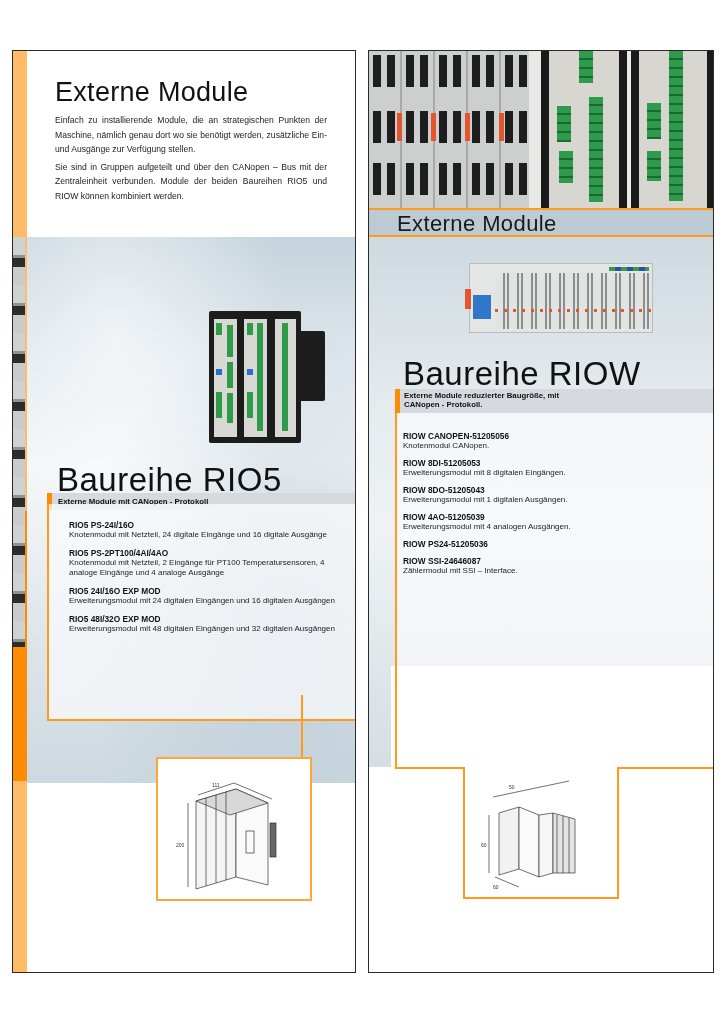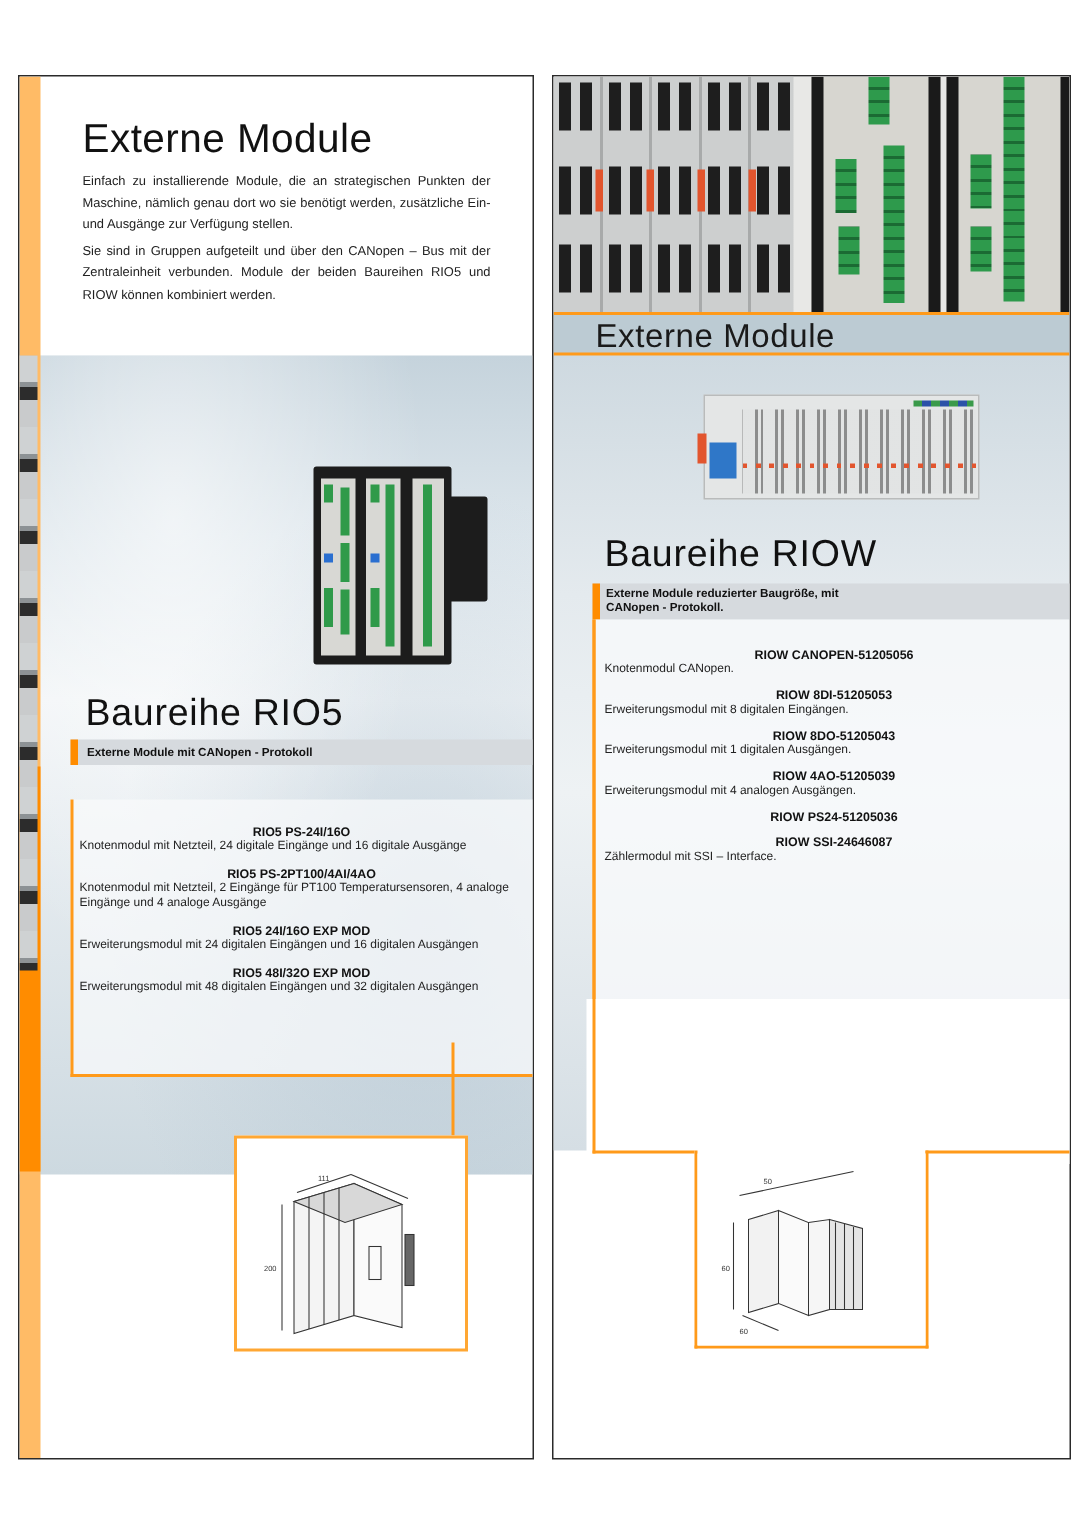--- a/index.html
+++ b/index.html
@@ -25,25 +25,25 @@
   .intro p + p { margin-top: 3px; }
 
   .module-strip { position: absolute; left: 0; top: 186px; width: 12px; height: 410px;
     background: repeating-linear-gradient(180deg, #cfd2d3 0 18px, #8d9295 18px 21px, #2c2c2c 21px 30px, #c9cbcc 30px 48px); }
 
   .device { position: absolute; left: 196px; top: 256px; width: 118px; height: 140px; }
   .dev-case { position: absolute; background: #1c1c1c; border-radius: 2px; }
   .dev-face { position: absolute; background: #d8d8d4; }
   .term { position: absolute; background: #2f9a4a; }
 
-  .series-title { position: absolute; font-size: 25px; color: #111; letter-spacing: 0.5px; }
+  .series-title { position: absolute; font-size: 33px; color: #111; letter-spacing: 0.5px; }
   .sub-bar { position: absolute; background: #d6dade; border-left: 5px solid #ff8c00; font-weight: bold; font-size: 7.8px; color: #111; }
   .list-box { position: absolute; border-left: 2px solid #ff9a1a; border-bottom: 2px solid #ff9a1a; background: rgba(248,250,251,0.75); }
   .item { margin-bottom: 8px; }
-  .item-title { font-weight: bold; font-size: 8.3px; color: #111; line-height: 10px; text-align: center; }
+  .item-title { font-weight: bold; font-size: 8.3px; color: #111; line-height: 10px; }
   .item-desc { font-size: 8px; color: #222; line-height: 10px; }
 
   .drawing-frame { position: absolute; border: 2px solid #ffa733; background: #fff; }
   .orange-line { position: absolute; background: #ff9a1a; }
 
   
   .photo-top { position: absolute; left: 0; top: 0; width: 100%; height: 157px; background: #e8e8e6; overflow: hidden; }
   .terminal-block { position: absolute; left: 0; top: 0; width: 160px; height: 157px;
     background: repeating-linear-gradient(90deg, #cdcfcf 0 31px, #a8aaaa 31px 33px); }
   .tb-row { position: absolute; left: 0; width: 160px; height: 32px;
@@ -92,21 +92,21 @@
     <div style="position:absolute;left:38px;top:62px;width:6px;height:6px;background:#2a6fd0;"></div>
     <div class="term" style="left:73px;top:16px;width:6px;height:108px;"></div>
   </div>
 
   <div class="series-title" style="left:44px;top:410px;">Baureihe RIO5</div>
 
   <div class="sub-bar" style="left:34px;top:442px;width:310px;height:17px;padding:4px 0 0 6px;">
     <span>Externe Module mit CANopen - Protokoll</span>
   </div>
 
-  <div class="list-box" style="left:34px;top:482px;width:310px;height:185px;padding:16px 8px 0 4px;">
+  <div class="list-box" style="left:34px;top:453px;width:310px;height:217px;padding:16px 8px 0 20px;">
     <div class="item">
       <div class="item-title">RIO5 PS-24I/16O</div>
       <div class="item-desc">Knotenmodul mit Netzteil, 24 digitale Eingänge und 16 digitale Ausgänge</div>
     </div>
     <div class="item">
       <div class="item-title">RIO5 PS-2PT100/4AI/4AO</div>
       <div class="item-desc">Knotenmodul mit Netzteil, 2 Eingänge für PT100 Temperatursensoren, 4 analoge Eingänge und 4 analoge Ausgänge</div>
     </div>
     <div class="item">
       <div class="item-title">RIO5 24I/16O EXP MOD</div>

